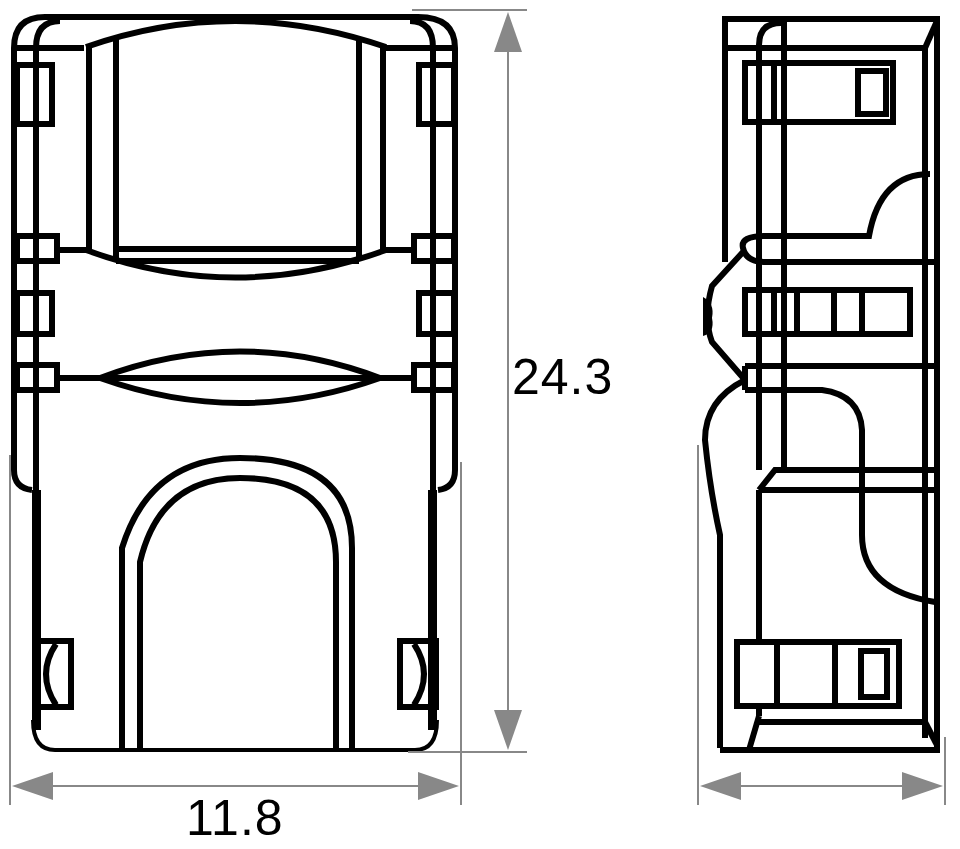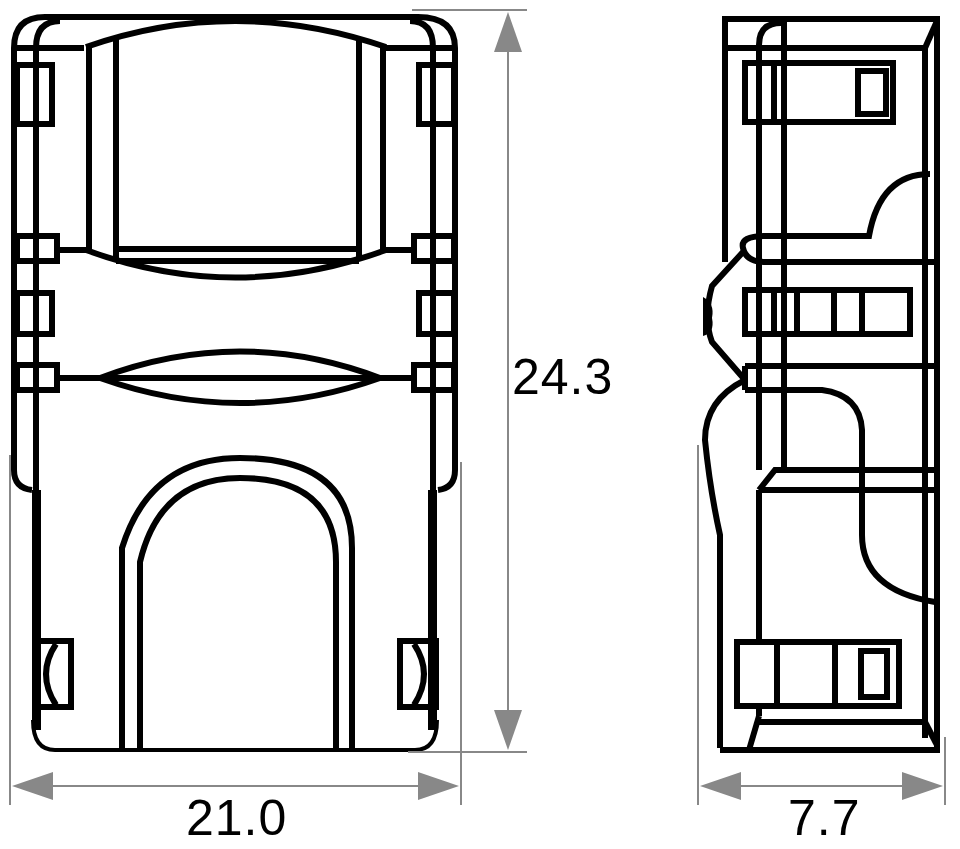--- a/index.html
+++ b/index.html
@@ -135,16 +135,15 @@
 
     <g>
       <line class="dim" x1="698" y1="445" x2="698" y2="805"></line>
       <line class="dim" x1="945" y1="737" x2="945" y2="805"></line>
       <line class="dim" x1="730" y1="786" x2="915" y2="786"></line>
       <polygon class="arrow" points="700,786 741,772 741,800"></polygon>
       <polygon class="arrow" points="943,786 902,772 902,800"></polygon>
     </g>
   </svg>
 
-  <div class="dim-label" style="left:186px; top:793px;">21.0</div>
+  <div class="dim-label" style="left:186px; top:793px;">11.8</div>
   <div class="dim-label" style="left:512px; top:352px;">24.3</div>
-  <div class="dim-label" style="left:788px; top:793px;">7.7</div>
 </div>
 
 </body></html>

